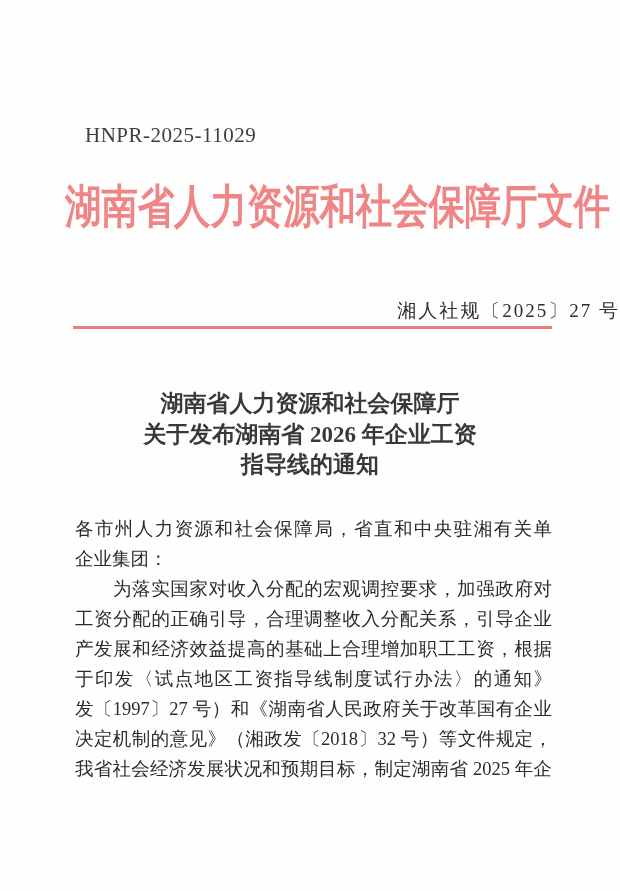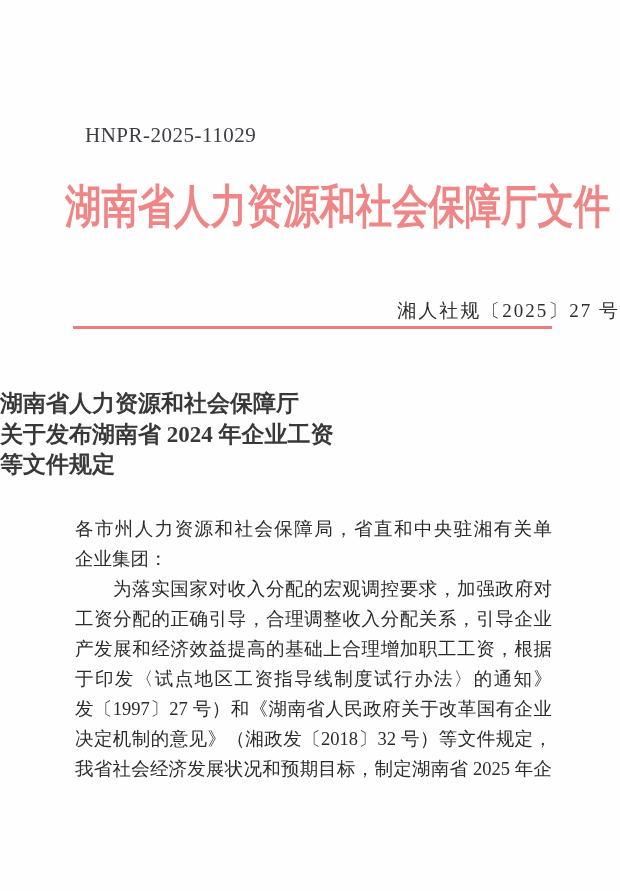--- a/index.html
+++ b/index.html
@@ -55,20 +55,21 @@
     left: 73px;
     width: 479px;
     height: 3px;
     background: #e87e7e;
   }
   .main-title {
     position: absolute;
     top: 389px;
     left: 0;
     width: 620px;
+    text-align: center;
     font-size: 23px;
     font-weight: bold;
     line-height: 30.5px;
     color: #38383a;
   }
   .body-text {
     position: absolute;
     top: 514px;
     left: 75px;
     width: 477px;
@@ -98,22 +99,22 @@
   <div class="doc-ref">HNPR-2025-11029</div>
 
   <div class="banner">湖南省人力资源和社会保障厅文件</div>
 
   <div class="doc-number">湘人社规〔2025〕27 号</div>
 
   <div class="red-divider"></div>
 
   <div class="main-title">
     <div>湖南省人力资源和社会保障厅</div>
-    <div>关于发布湖南省 2024 年企业工资</div>
-    <div>等文件规定</div>
+    <div>关于发布湖南省 2026 年企业工资</div>
+    <div>指导线的通知</div>
   </div>
 
   <div class="body-text">
     <div class="line">各市州人力资源和社会保障局，省直和中央驻湘有关单位，各</div>
     <div class="line short">企业集团：</div>
     <div class="line indent">为落实国家对收入分配的宏观调控要求，加强政府对企业</div>
     <div class="line">工资分配的正确引导，合理调整收入分配关系，引导企业在生</div>
     <div class="line">产发展和经济效益提高的基础上合理增加职工工资，根据《关</div>
     <div class="line">于印发〈试点地区工资指导线制度试行办法〉的通知》（劳部</div>
     <div class="line">发〔1997〕27 号）和《湖南省人民政府关于改革国有企业工资</div>

